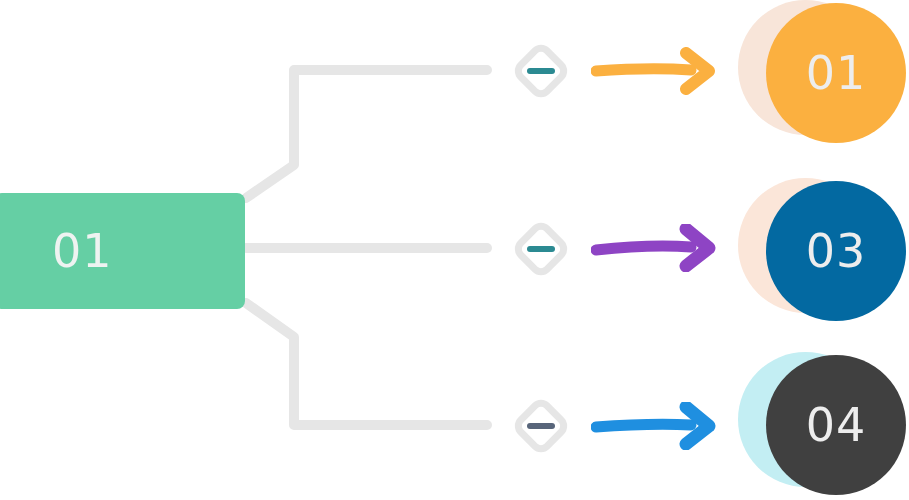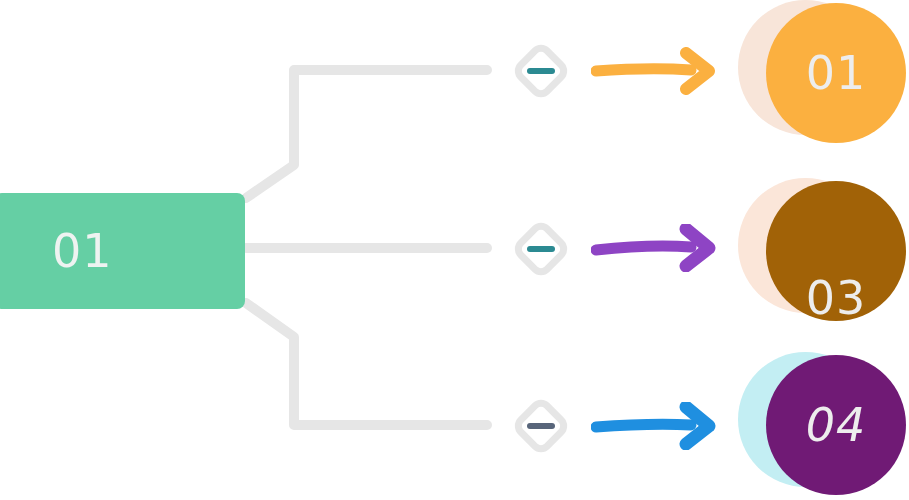--- a/index.html
+++ b/index.html
@@ -150,35 +150,35 @@
     <div class="gate-dash" style="background:#2b8a92;"></div>
   </div>
 
   <svg class="arrow" style="left:591px; top:224px;" viewBox="0 0 125 48" xmlns="http://www.w3.org/2000/svg">
     <path d="M 5 26 Q 60 20 100 23" fill="none" stroke="#8e44c4" stroke-width="11" stroke-linecap="round"></path>
     <path d="M 95 5 L 118 24 L 95 42" fill="none" stroke="#8e44c4" stroke-width="13" stroke-linecap="round" stroke-linejoin="round"></path>
   </svg>
 
   <div class="dest" style="left:738px; top:178px;">
     <div class="dest-ghost" style="background:#fbe6d9;"></div>
-    <div class="dest-main" style="background:#a16207;align-items:flex-end;">
+    <div class="dest-main" style="background:#0369a1;">
       <span class="dest-label">03</span>
     </div>
   </div>
 
   <div class="gate" style="left:510px; top:395px;">
     <div class="gate-outer"></div>
     <div class="gate-dash" style="background:#58657a;"></div>
   </div>
 
   <svg class="arrow" style="left:591px; top:402px;" viewBox="0 0 125 48" xmlns="http://www.w3.org/2000/svg">
     <path d="M 5 25 Q 60 21 100 23" fill="none" stroke="#1f8fe0" stroke-width="11" stroke-linecap="round"></path>
     <path d="M 95 5 L 118 24 L 95 42" fill="none" stroke="#1f8fe0" stroke-width="13" stroke-linecap="round" stroke-linejoin="round"></path>
   </svg>
 
   <div class="dest" style="left:738px; top:352px;">
     <div class="dest-ghost" style="background:#c3eef3;"></div>
-    <div class="dest-main" style="background:#701a75;font-style:italic;">
+    <div class="dest-main" style="background:#404040;">
       <span class="dest-label">04</span>
     </div>
   </div>
 
 </div>
 
 </body></html>

